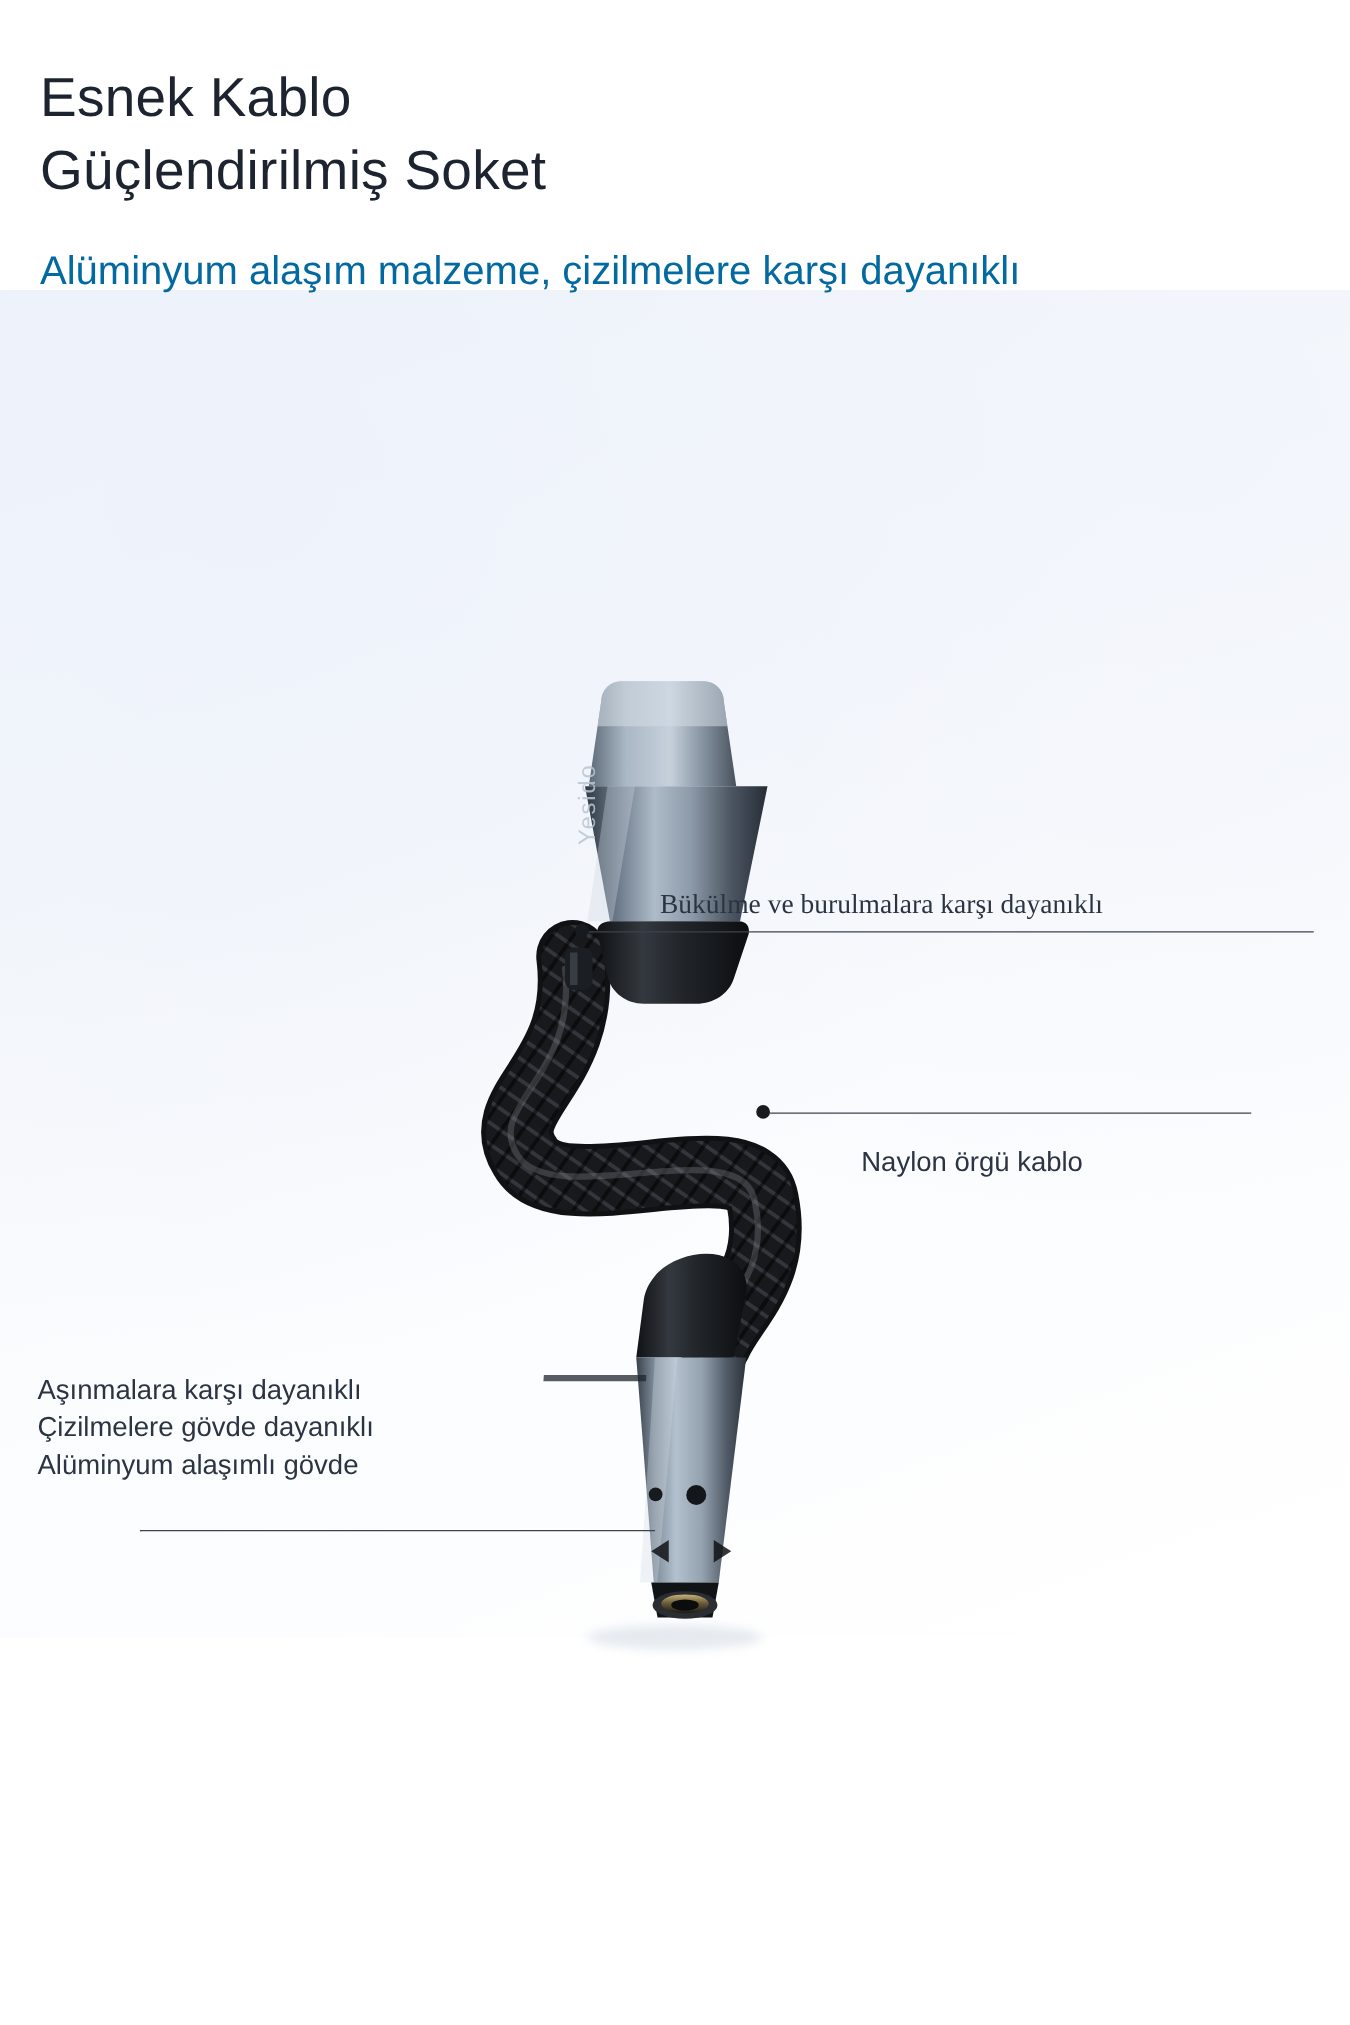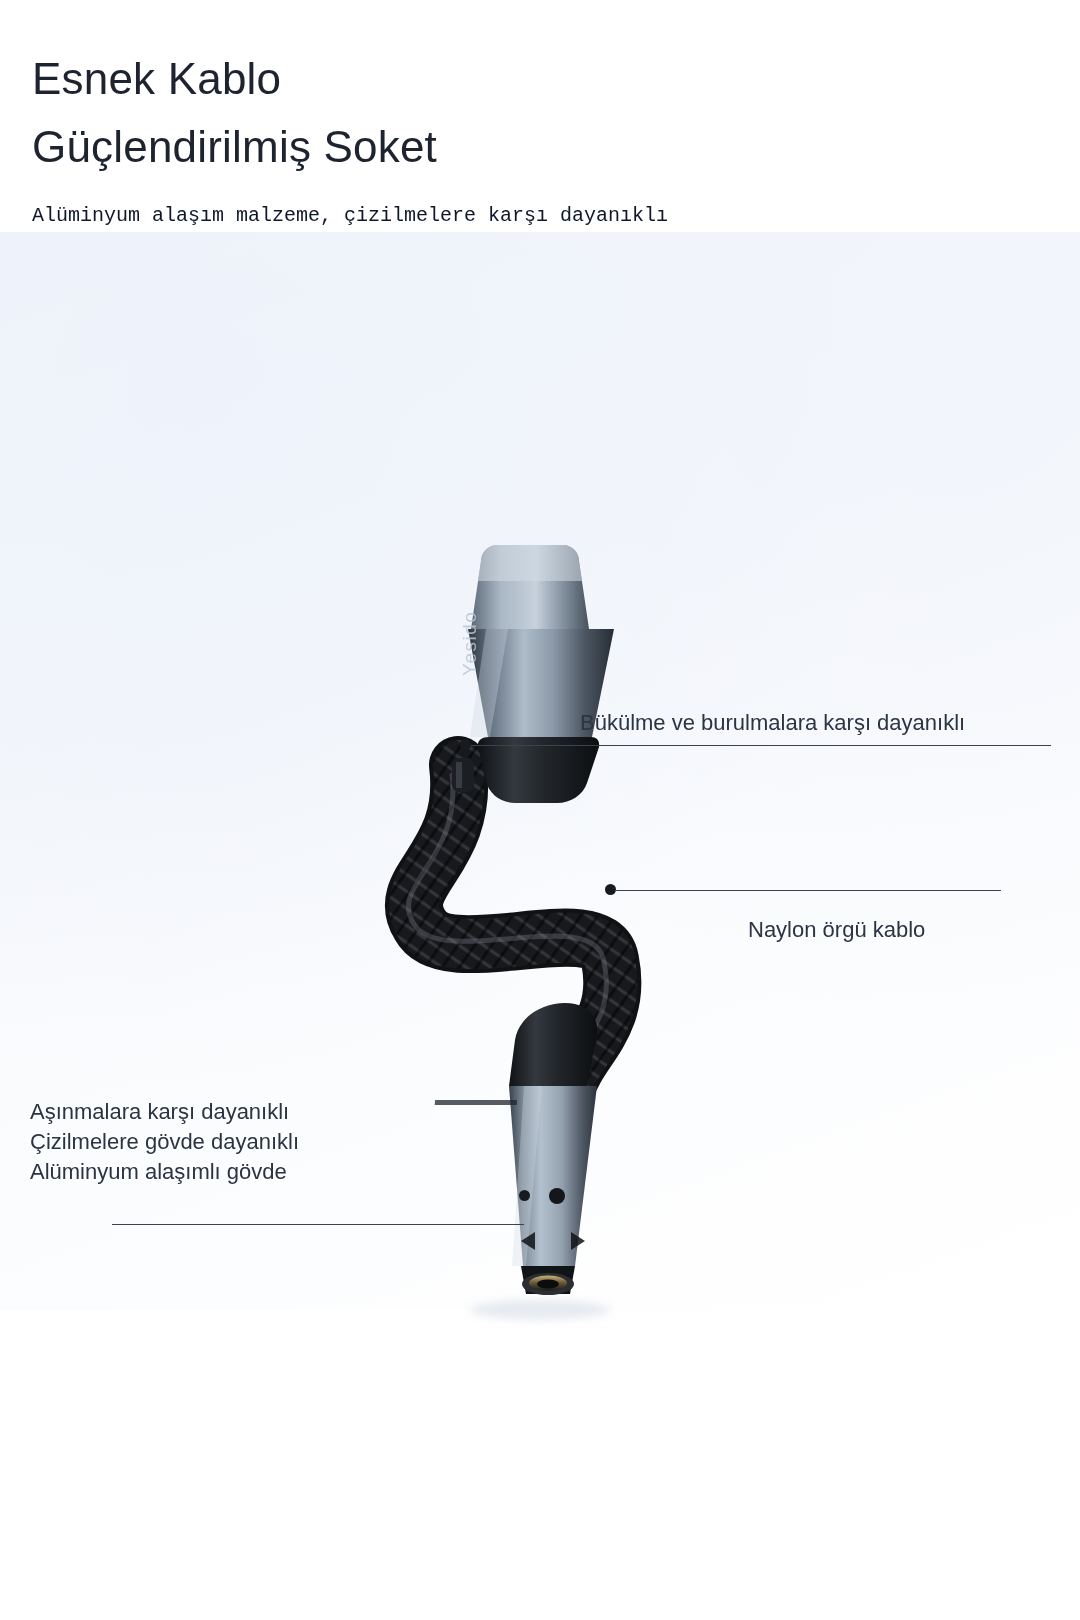--- a/index.html
+++ b/index.html
@@ -32,44 +32,43 @@
     position: absolute;
     left: 32px;
     top: 50px;
     width: 900px;
     color: #1d2430;
     font-size: 44px;
     line-height: 58px;
     font-weight: 400;
     letter-spacing: 0.2px;
   }
-  .headline .l2 { display: block; margin-top: 10px; }
+  .headline .l2 { display: block; }
   .subhead {
     position: absolute;
     left: 32px;
     top: 198px;
     width: 960px;
-    color: #0f172a;
-    font-size: 20px;
+    color: #0369a1;
+    font-size: 32px;
     line-height: 36px;
     font-weight: 400;
-    font-family: Liberation Mono, monospace;
   }
 
   
   .callout {
     position: absolute;
     color: #2b3442;
     font-size: 22px;
     line-height: 30px;
     font-weight: 400;
     white-space: pre-line;
   }
-  .callout-1 { left: 580px; top: 708px; }
-  .callout-2 { left: 748px; top: 915px; }
+  .callout-1 { left: 528px; top: 708px; font-family: Liberation Serif, serif; }
+  .callout-2 { left: 689px; top: 915px; }
   .callout-3 { left: 30px; top: 1097px; }
 
   
   .leader {
     position: absolute;
     background: #3c434d;
     height: 1px;
   }
   .dot {
     position: absolute;

